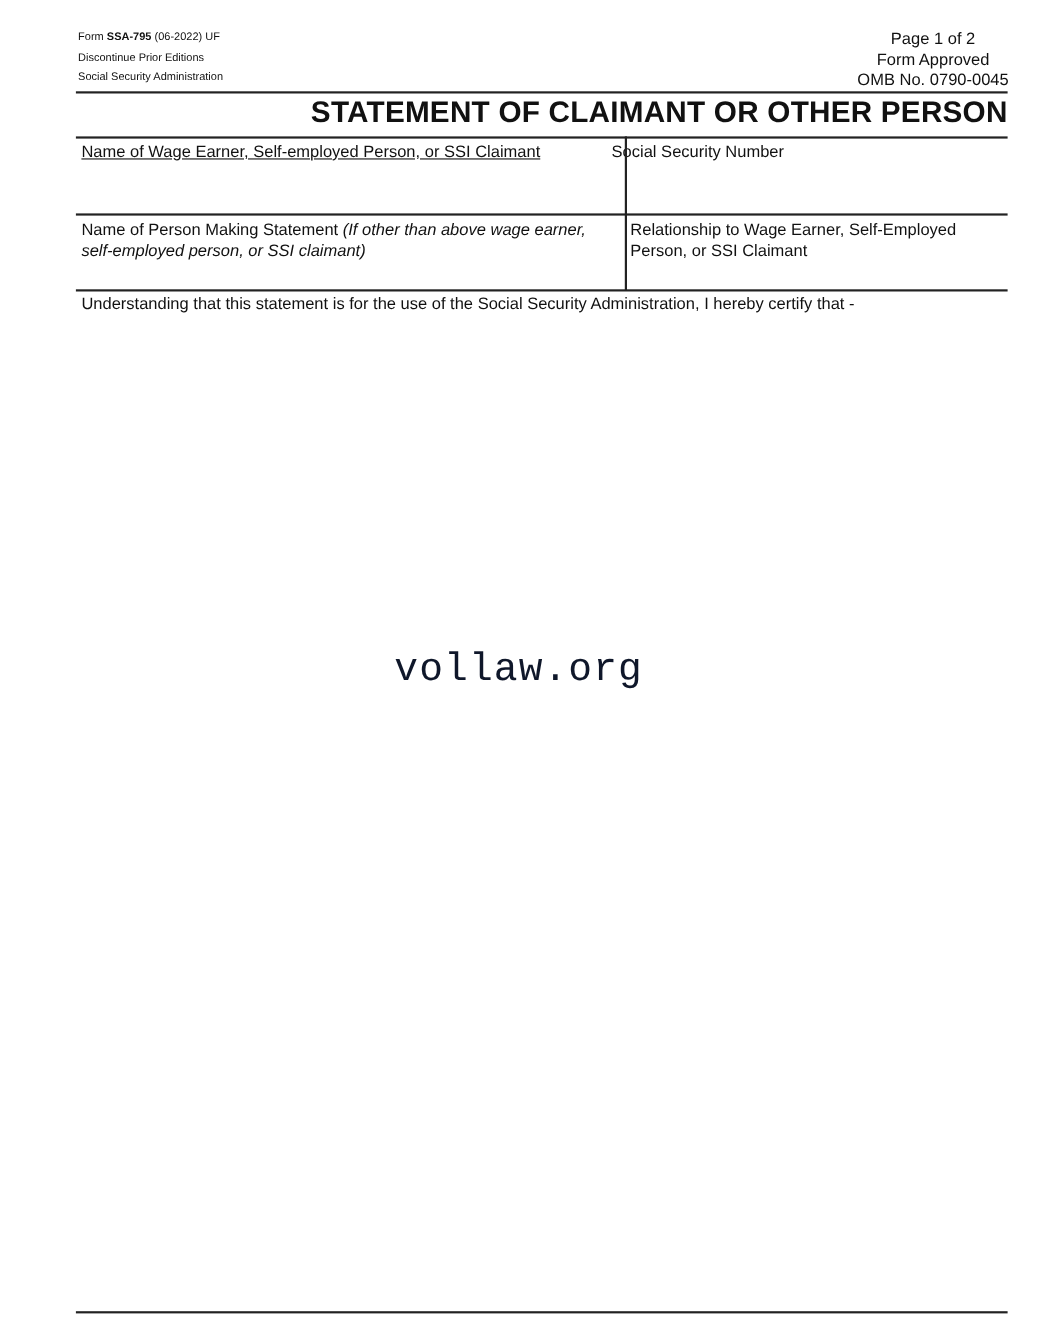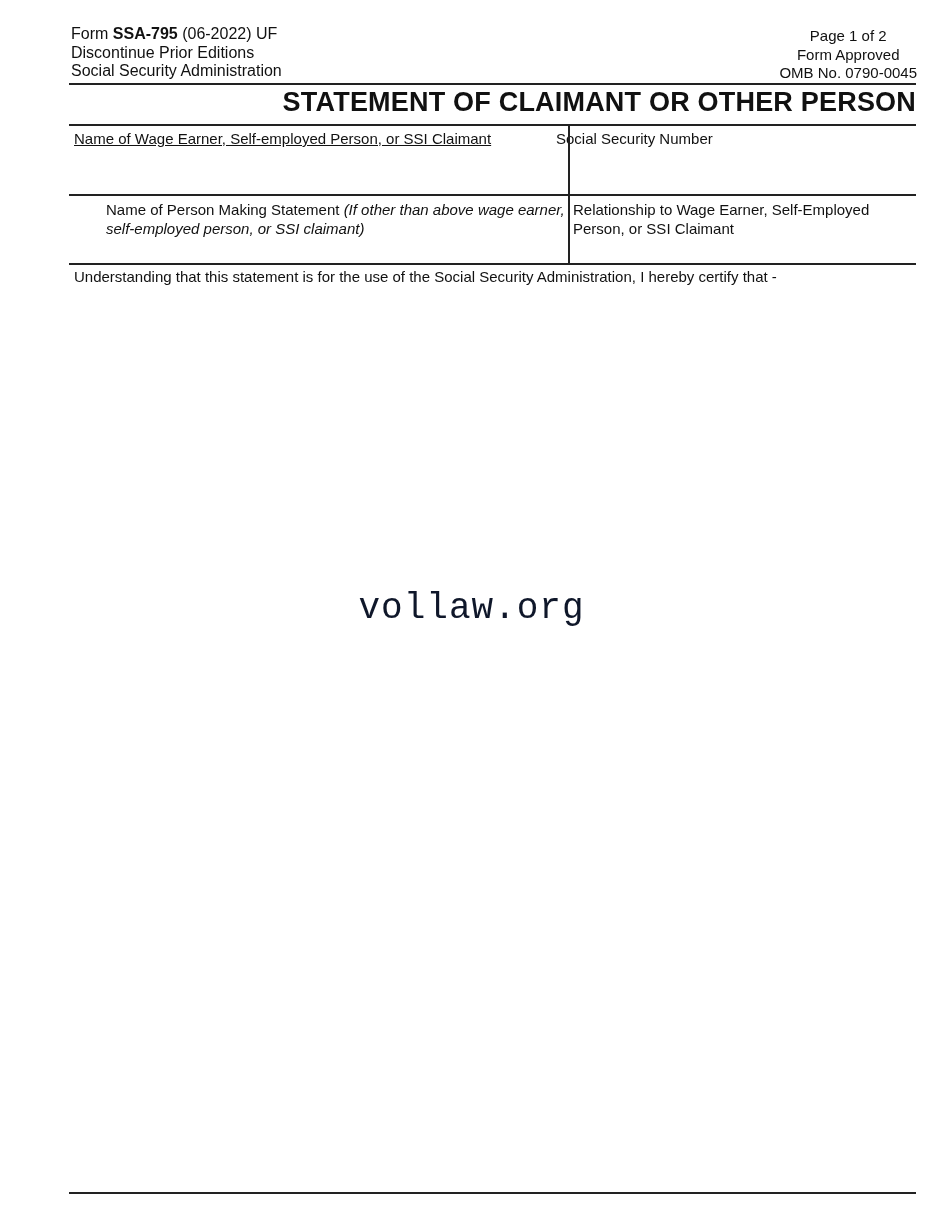--- a/index.html
+++ b/index.html
@@ -12,21 +12,21 @@
       height: 1221px;
       position: relative;
       overflow: hidden;
       font-family: "Liberation Sans", sans-serif;
       color: #111;
     }
     .header-left {
       position: absolute;
       left: 71px;
       top: 25px;
-      font-size: 16px;
+      font-size: 10px;
       line-height: 18.5px;
     }
     .header-right {
       position: absolute;
       right: 26px;
       top: 27px;
       font-size: 15px;
       line-height: 18.5px;
       text-align: center;
     }
@@ -110,21 +110,21 @@
 
 <div class="cell-label" style="left:74px; top:129px; width:480px;text-decoration:underline;">
   <span>Name of Wage Earner, Self-employed Person, or SSI Claimant</span>
 </div>
 <div class="cell-label" style="left:556px; top:129px; width:330px;">
   <span>Social Security Number</span>
 </div>
 
 <div class="rule" style="top:194px;"></div>
 
-<div class="cell-label" style="left:74px; top:200px; width:485px;margin-left:32px;">
+<div class="cell-label" style="left:74px; top:200px; width:485px;">
   <span>Name of Person Making Statement </span><i>(If other than above wage earner, self-employed person, or SSI claimant)</i>
 </div>
 <div class="cell-label" style="left:573px; top:200px; width:320px;">
   <span>Relationship to Wage Earner, Self-Employed Person, or SSI Claimant</span>
 </div>
 
 <div class="vline" style="top:124px; height:140px;"></div>
 
 <div class="rule" style="top:263px;"></div>
 

